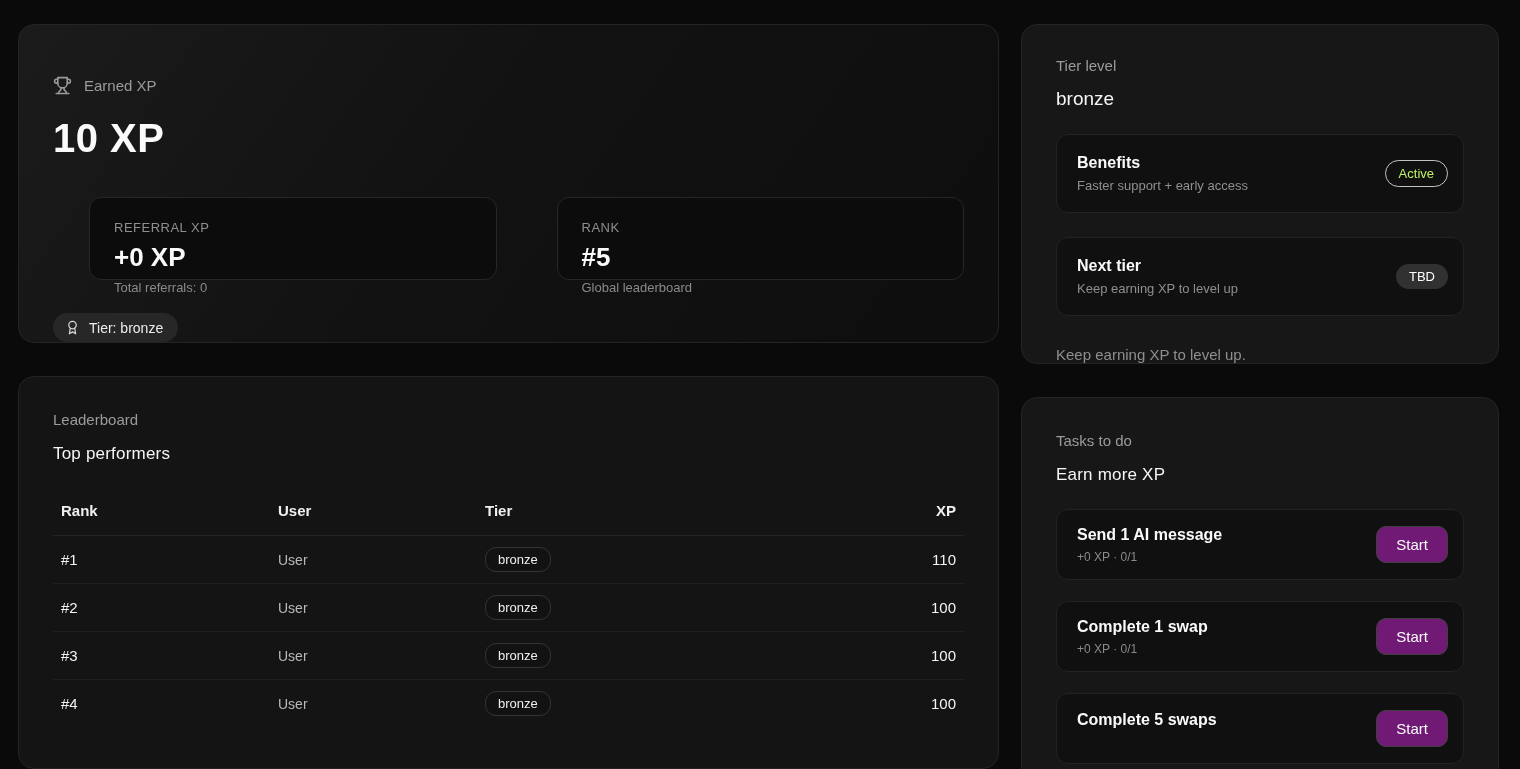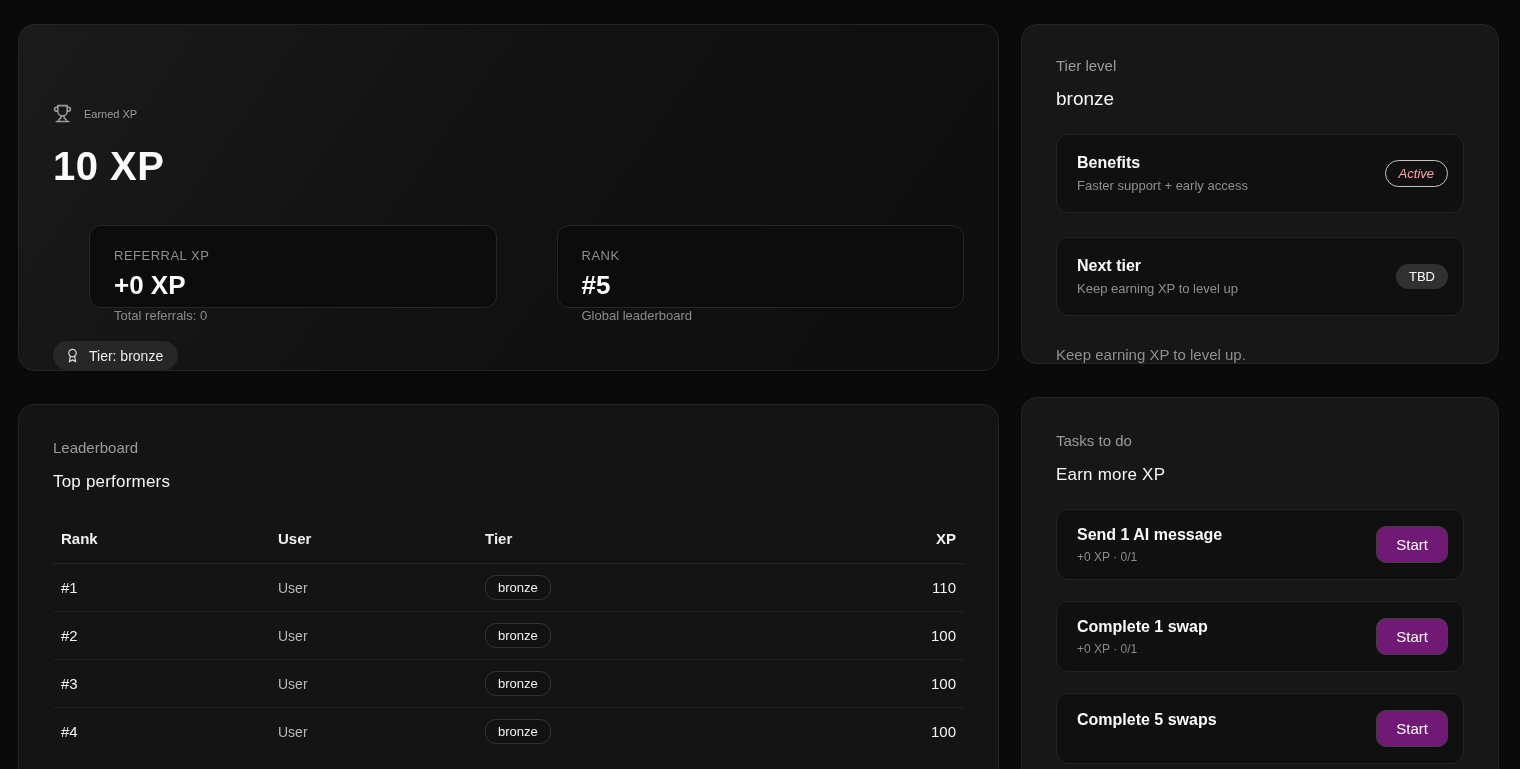--- a/index.html
+++ b/index.html
@@ -9,21 +9,21 @@
   .col-left { width:981px; flex:0 0 981px; display:flex; flex-direction:column; gap:33px; }
   .col-right { flex:1; display:flex; flex-direction:column; gap:33px; }
 
   .card { border:1px solid #242424; border-radius:16px; background:#151515; }
   .card-earned { height:368px; padding:50px 34px 0 34px;
     background:linear-gradient(125deg,#1b1b1b 0%,#121212 45%,#0e0e0e 100%); }
   .card-tier { height:368px; padding:32px 34px 0 34px; background:#171717; }
   .card-leaderboard { height:560px; padding:34px; background:#141414; }
   .card-tasks { height:560px; padding:34px; background:#171717; }
 
-  .label-row { display:flex; align-items:center; gap:12px; color:#9b9b9b; font-size:11px;margin-top:28px; }
+  .label-row { display:flex; align-items:center; gap:12px; color:#9b9b9b; font-size:15px; }
   .muted-label { color:#9b9b9b; font-size:15px; }
   .icon { display:inline-flex; align-items:center; }
   .big-value { font-size:40px; font-weight:700; letter-spacing:.5px; margin-top:20px; color:#fafafa; }
 
   .stats-row { display:flex; gap:24px; margin-top:36px; }
   .stat-card { width:446px; height:83px; background:#0c0c0c; border:1px solid #262626;
     border-radius:12px; padding:22px 24px;margin-left:36px; }
   .stat-label { color:#8f8f8f; font-size:13px; letter-spacing:.5px; }
   .stat-value { font-size:26px; font-weight:700; margin-top:7px; color:#fafafa; }
   .stat-sub { color:#8a8a8a; font-size:13px; margin-top:7px; }
@@ -31,21 +31,21 @@
   .tier-pill { display:inline-flex; align-items:center; gap:9px; margin-top:33px;
     background:#272727; border-radius:999px; padding:6px 15px 6px 12px; font-size:14px; color:#ececec; }
 
   .tier-value { font-size:19px; margin-top:14px; color:#f5f5f5; }
   .tier-items { margin-top:24px; display:flex; flex-direction:column; gap:24px; }
   .tier-item { background:#101010; border:1px solid #232323; border-radius:12px;
     padding:15px 15px 15px 20px; display:flex; align-items:center; justify-content:space-between; height:79px; }
   .ti-title { font-size:16px; font-weight:700; color:#fafafa; }
   .ti-sub { font-size:13px; color:#8f8f8f; margin-top:6px; }
   .badge { font-size:13px; border-radius:999px; padding:5px 13px; white-space:nowrap; }
-  .badge.outline { border:1px solid rgba(255,255,255,.75); color:#fca5a5; background:transparent;font-style:italic; }
+  .badge.outline { border:1px solid rgba(255,255,255,.75); color:#bef264; background:transparent; }
   .badge.filled { background:#313131; color:#fff; }
   .muted-footer { color:#8f8f8f; font-size:15px; margin-top:30px; }
 
   .card-title { font-size:17px; color:#f5f5f5; margin-top:16px; font-weight:500; letter-spacing:.2px; }
 
   table { width:100%; border-collapse:collapse; margin-top:26px; }
   th { text-align:left; font-size:15px; font-weight:700; color:#f0f0f0; padding:12px 8px 16px 8px;
     border-bottom:1px solid #242424; }
   th.num, td.num { text-align:right; }
   td { font-size:15px; padding:11px 8px; border-bottom:1px solid #1f1f1f; height:48px; }

